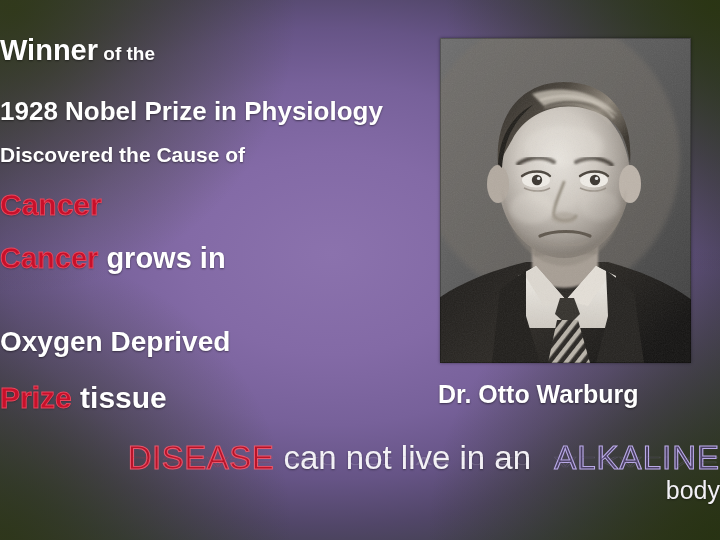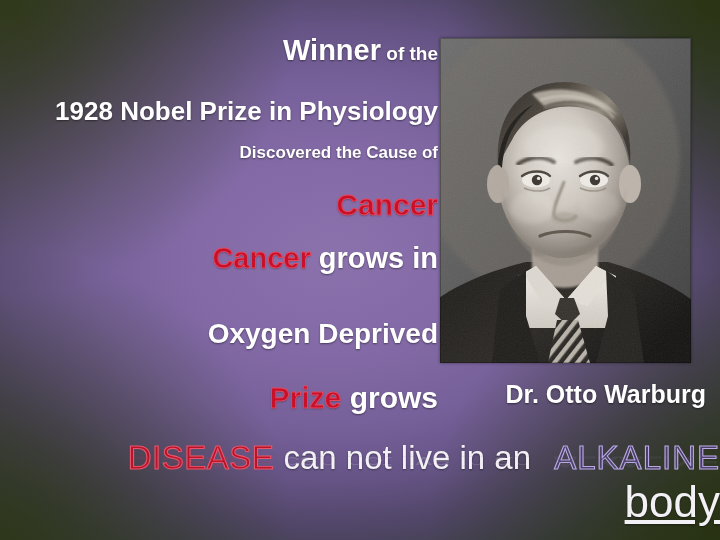--- a/index.html
+++ b/index.html
@@ -45,66 +45,65 @@
   #text-block {
     left: 0;
     top: 0;
     width: 438px;
     height: 430px;
     z-index: 4;
   }
   .tline {
     position: absolute;
     width: 100%;
-    text-align: right;
+    text-align: left;
     white-space: nowrap;
     line-height: 1;
   }
   .w-bold {
     font-weight: bold;
     color: #ffffff;
     text-shadow: 0 1px 2px rgba(0,0,0,0.45);
   }
   .red {
     font-weight: bold;
     color: #c8102a;
     -webkit-text-stroke: 0.9px #e8485e;
     text-shadow: 0 1px 2px rgba(0,0,0,0.35);
     margin-top: 46px;
   }
   #line-winner      { top: 36px;  font-size: 29px; }
   #line-winner .sm  { font-size: 19px; }
   #line-nobel       { top: 98px;  font-size: 26px; }
-  #line-discovered  { top: 144px; font-size: 17px; }
+  #line-discovered  { top: 144px; font-size: 21px; }
   #line-cancer1     { top: 190px; font-size: 30px; }
   #line-cancer2     { top: 244px; font-size: 29px; }
-  #line-oxygen      { top: 320px; font-size: 28px; }
+  #line-oxygen      { top: 328px; font-size: 28px; }
   #line-acidic      { top: 383px; font-size: 30px; }
 
   
   #bottom-block {
     left: 0;
     top: 440px;
     width: 720px;
     z-index: 5;
     text-align: right;
   }
   #bottom-line-1 {
     font-size: 33px;
     font-weight: normal;
     white-space: nowrap;
     line-height: 1.08;
   }
   #bottom-line-2 {
-    font-size: 44px;
+    font-size: 25px;
     font-weight: normal;
     color: #f3f1f6;
     line-height: 1.16;
     text-shadow: 0 1px 2px rgba(0,0,0,0.4);
-    text-decoration: underline;
   }
   .plainwhite {
     color: #f3f1f6;
     text-shadow: 0 1px 2px rgba(0,0,0,0.4);
   }
   #disease-word {
     color: #b81328;
     -webkit-text-stroke: 1.1px #e8566c;
     letter-spacing: 0.5px;
   }
@@ -125,21 +124,21 @@
     opacity: 0.16;
     pointer-events: none;
     filter: blur(0.4px);
   }
 
   
   #caption {
     left: 438px;
     top: 380px;
     width: 268px;
-    text-align: right;
+    text-align: left;
     font-size: 25px;
     font-weight: bold;
     color: #ffffff;
     text-shadow: 0 1px 2px rgba(0,0,0,0.5);
     white-space: nowrap;
     z-index: 5;
   }
 
   
   #photo-frame {
@@ -284,21 +283,21 @@
       <span class="red">Cancer</span>
     </div>
 
     <div class="tline" id="line-cancer2">
       <span class="red">Cancer</span><span class="w-bold"> grows in</span>
     </div>
 
     <div class="tline w-bold" id="line-oxygen">Oxygen Deprived</div>
 
     <div class="tline" id="line-acidic">
-      <span class="red">Prize</span><span class="w-bold"> grows</span>
+      <span class="red">Prize</span><span class="w-bold"> tissue</span>
     </div>
   </div>
 
   <div class="layer" id="bottom-block">
     <div id="bottom-line-1">
       <span id="disease-word">DISEASE</span><span class="plainwhite"> can not live in an </span><span id="alkaline-word">ALKALINE</span>
       <div class="reflect" aria-hidden="true">
         <span id="disease-word-r" style="color:#b81328;-webkit-text-stroke:1.1px #e8566c;letter-spacing:.5px;">DISEASE</span><span class="plainwhite"> can not live in an </span><span style="color:#4a3f63;-webkit-text-stroke:1.1px #b9a9e6;letter-spacing:1px;margin-left:14px;">ALKALINE</span>
       </div>
     </div>

